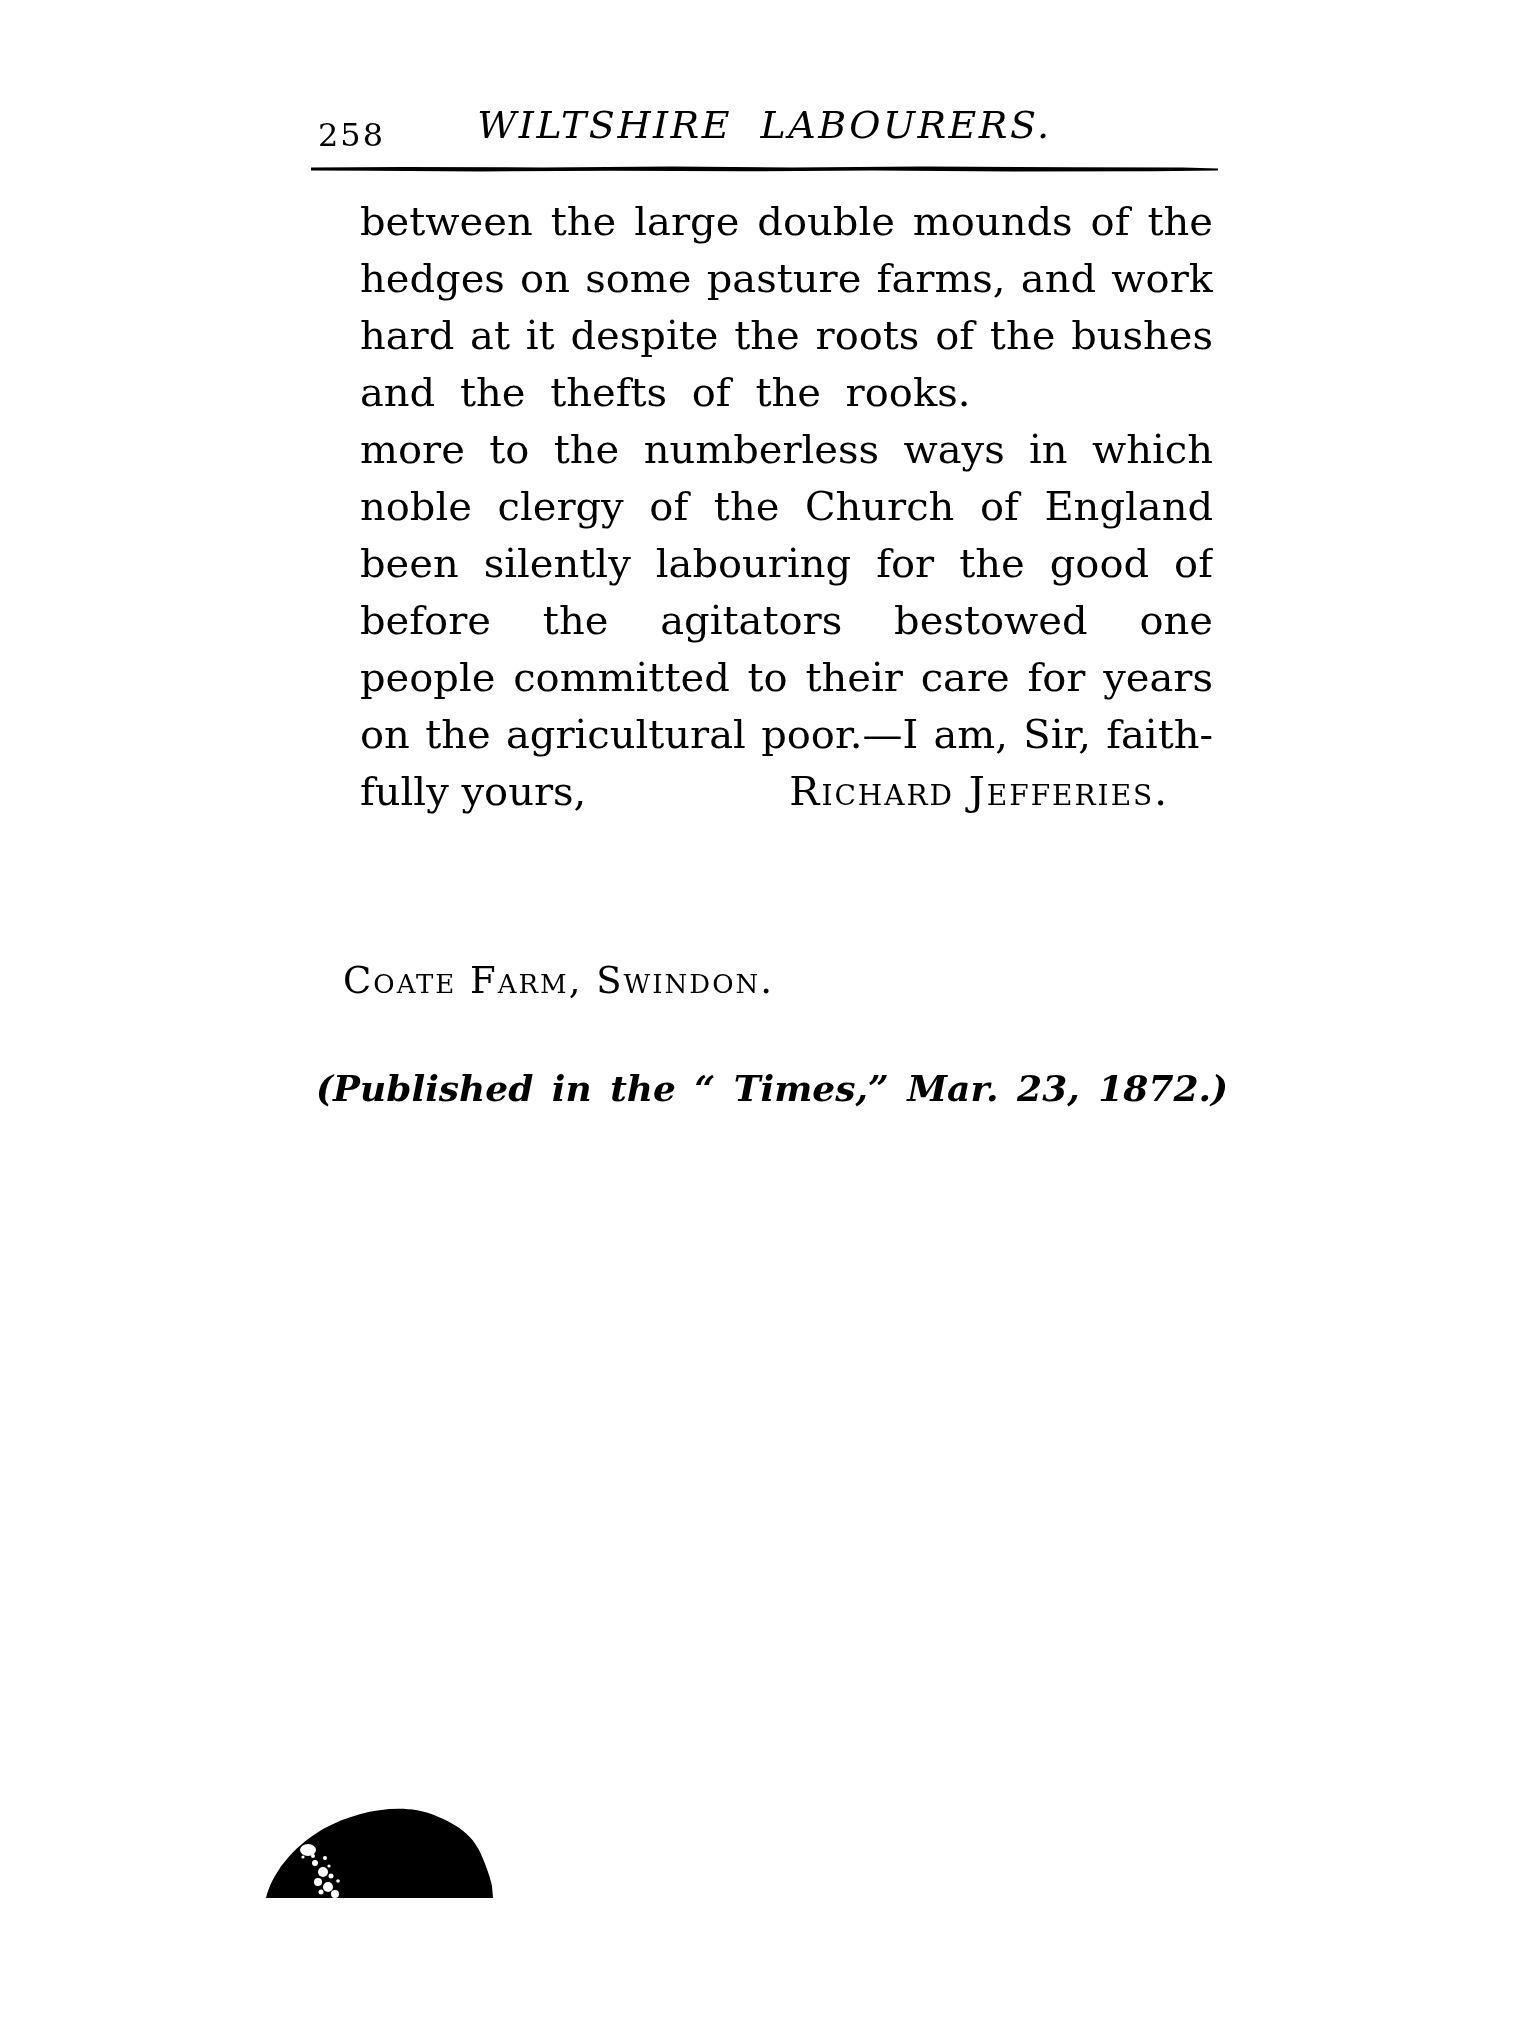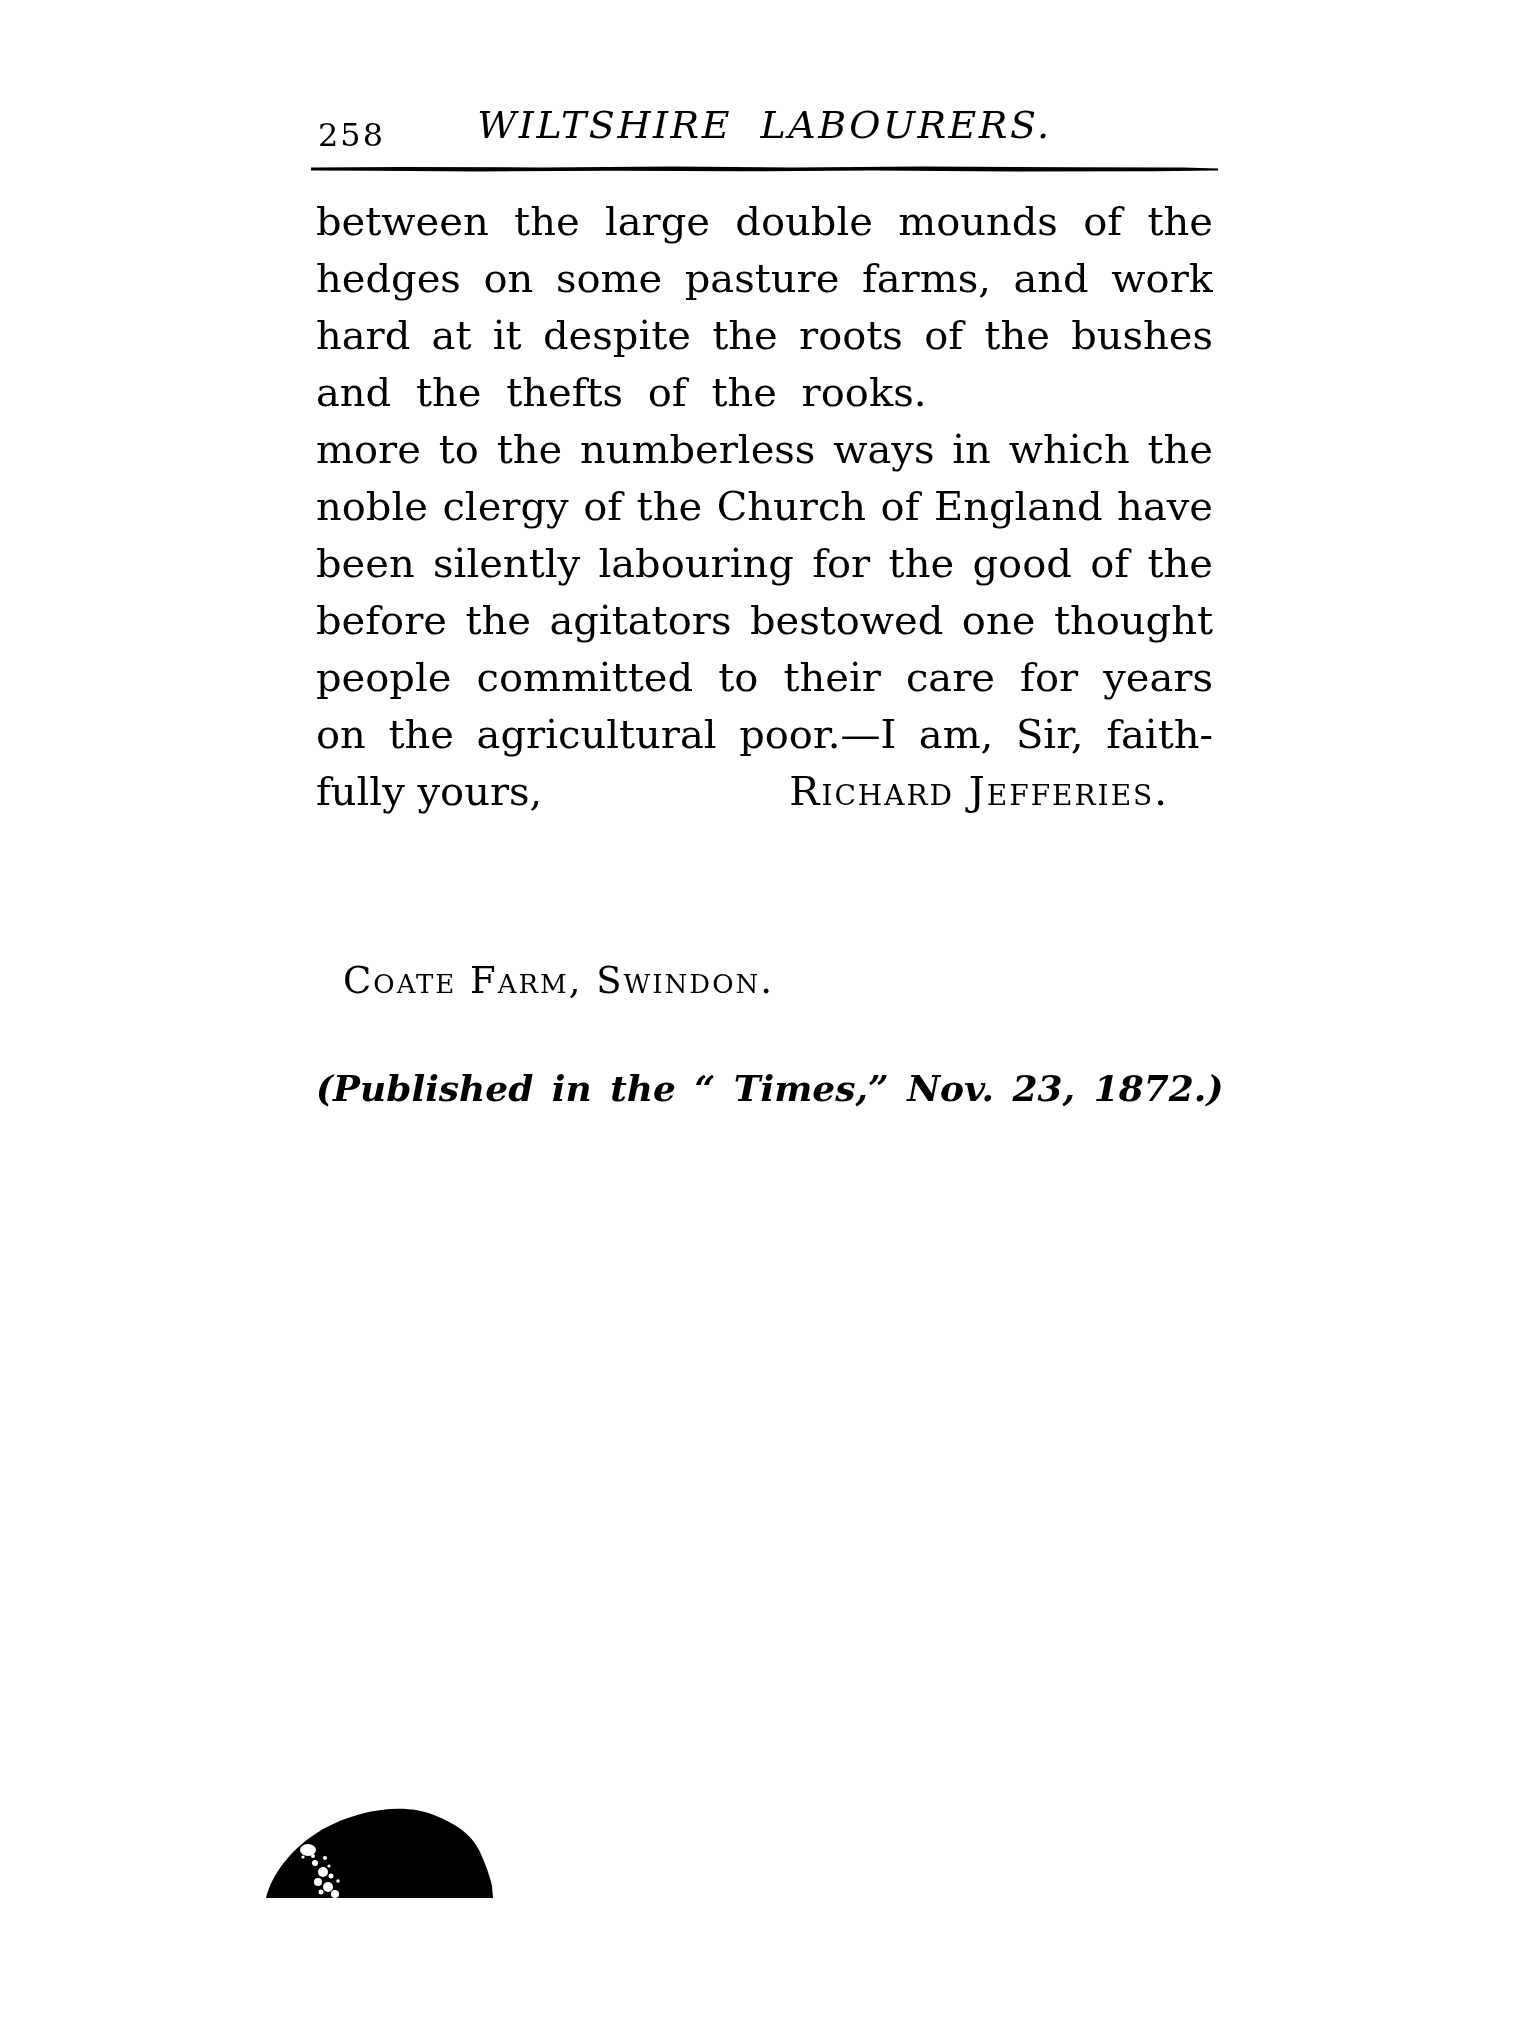--- a/index.html
+++ b/index.html
@@ -52,20 +52,21 @@
     position: absolute;
     left: 316px;
     top: 193px;
     width: 897px;
     font-size: 40px;
   }
   .line {
     height: 57px;
     line-height: 57px;
     white-space: nowrap;
+    margin-left: 44px;
   }
   .line.just {
     white-space: normal;
     text-align: justify;
     text-align-last: justify;
     overflow: hidden;
   }
   .line.indent {
     text-indent: 46px;
   }
@@ -145,21 +146,21 @@
     <div class="line just">on the agricultural poor.—I am, Sir, faith-</div>
 
     <div class="line sigline">
       <span>fully yours,</span>
       <span class="smallcaps">Richard Jefferies.</span>
     </div>
   </main>
 
   <div class="address">Coate Farm, Swindon.</div>
 
-  <div class="pub">(Published in the “ Times,” Nov. 23, 1872.)</div>
+  <div class="pub">(Published in the “ Times,” Mar. 23, 1872.)</div>
 
   <svg class="blob" viewBox="0 0 234 92" preserveAspectRatio="none" aria-hidden="true">
     <path fill="#000000" d="
       M3,92
       C9,68 28,42 60,23
       C94,4 140,-4 171,9
       C196,19 209,30 216,44
       C221,54 227,70 229,80
       L230,92 Z"></path>
 

